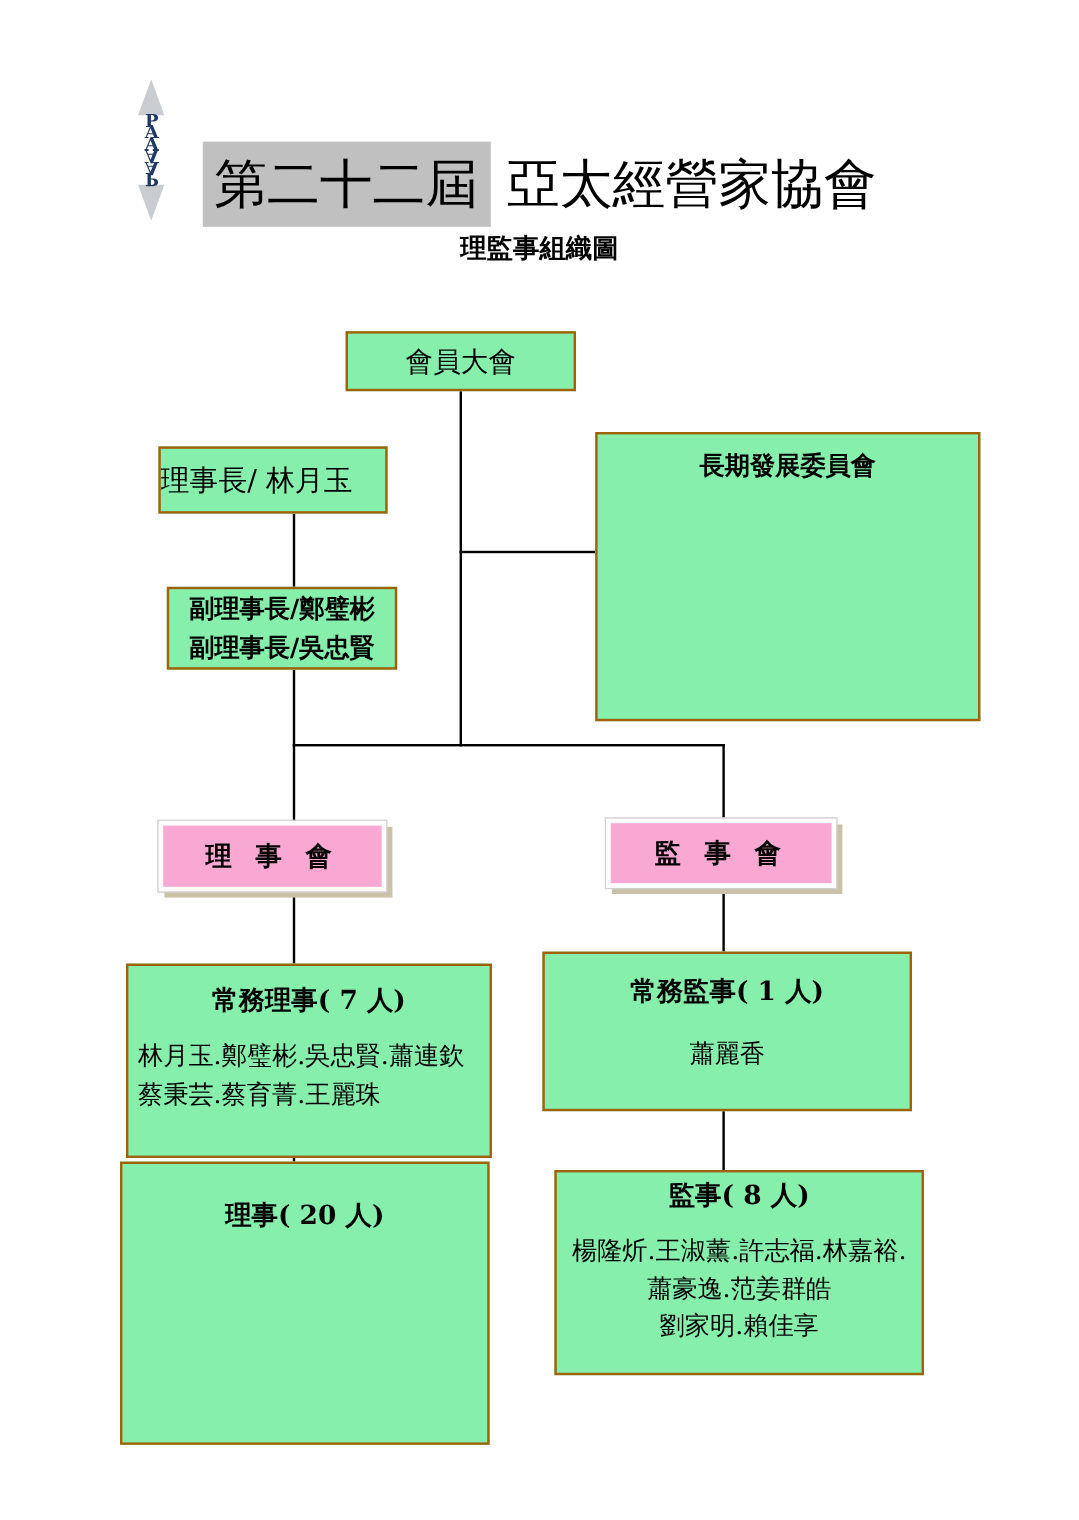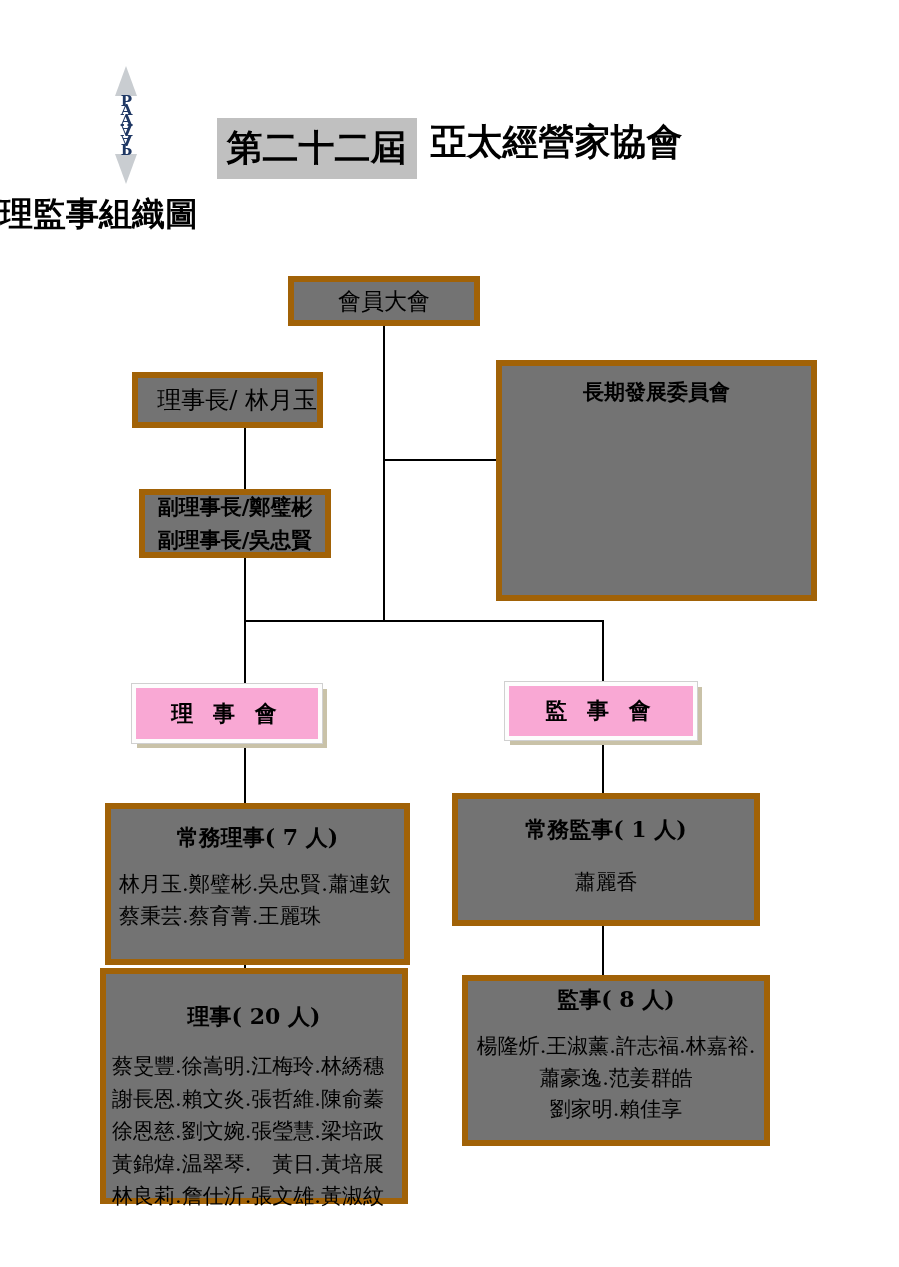--- a/index.html
+++ b/index.html
@@ -17,33 +17,33 @@
   .tri{width:0;height:0;}
   .tri.up{border-left:11px solid transparent;border-right:11px solid transparent;border-bottom:30px solid #c9cdd1;}
   .tri.down{border-left:11px solid transparent;border-right:11px solid transparent;border-top:30px solid #c9cdd1;}
   .mono{display:flex;flex-direction:column;align-items:center;color:#1f3864;
         font-family:"DejaVu Serif",serif;font-weight:bold;font-size:15px;line-height:0.62;
         letter-spacing:-1px;margin:1px 0;}
   .mono .half{display:flex;flex-direction:column;align-items:center;}
   .mono .half span{display:block;}
   .mono .half.flip{transform:scaleY(-1);}
   
-  .title-row{position:absolute;left:0;right:0;top:118px;display:flex;justify-content:center;gap:14px;
-             font-family:"DejaVu Sans","Liberation Sans",sans-serif;font-weight:bold;font-size:36px;}
+  .title-row{position:absolute;left:0;right:0;top:118px;display:flex;justify-content:center;align-items:center;gap:14px;
+             font-family:"DejaVu Sans","Liberation Sans",sans-serif;font-weight:normal;font-size:44px;}
   .hl{background:#c0c0c0;padding:6px 10px;}
-  .subtitle{position:absolute;left:0;right:0;top:192px;text-align:left;
-            font-family:"DejaVu Sans","Liberation Sans",sans-serif;font-weight:bold;font-size:33px;}
+  .subtitle{position:absolute;left:0;right:0;top:192px;text-align:center;
+            font-family:"DejaVu Sans","Liberation Sans",sans-serif;font-weight:bold;font-size:22px;}
   
-  .node{position:absolute;border:6px solid #a16207;background:#737373;box-sizing:border-box;}
+  .node{position:absolute;border:2px solid #a16207;background:#86efac;box-sizing:border-box;}
   .node .hdr{text-align:center;font-weight:bold;font-size:22px;}
   .lines{white-space:pre-line;font-size:21px;line-height:1.5;}
   .center{text-align:center;}
   
   .n-assembly{left:288px;top:276px;width:192px;height:50px;display:flex;align-items:center;justify-content:center;font-size:23px;}
-  .n-chairman{left:132px;top:372px;width:191px;height:56px;display:flex;align-items:center;justify-content:flex-end;font-size:24px;}
+  .n-chairman{left:132px;top:372px;width:191px;height:56px;display:flex;align-items:center;justify-content:flex-start;font-size:24px;}
   .n-committee{left:496px;top:360px;width:321px;height:241px;padding:12px 12px 0 12px;}
   .n-committee .hdr{font-size:21px;margin-bottom:4px;text-align:center;}
   .n-committee .lines{font-size:21px;line-height:1.36;}
   .n-vice{left:139px;top:489px;width:192px;height:69px;display:flex;align-items:center;justify-content:center;}
   .n-vice .lines{font-weight:bold;font-size:21px;line-height:1.55;text-align:left;}
   .n-standing-dir{left:105px;top:803px;width:305px;height:162px;padding-top:14px;}
   .n-standing-dir .lines{padding:16px 0 0 8px;}
   .n-standing-sup{left:452px;top:793px;width:308px;height:133px;padding-top:16px;}
   .n-standing-sup .lines{padding-top:22px;}
   .n-directors{left:100px;top:968px;width:308px;height:236px;padding-top:28px;}
@@ -130,25 +130,20 @@
 蔡秉芸.蔡育菁.王麗珠</div>
   </div>
 
   <div class="node n-standing-sup">
     <div class="hdr">常務監事( 1 人)</div>
     <div class="lines center">蕭麗香</div>
   </div>
 
   <div class="node n-directors">
     <div class="hdr">理事( 20 人)</div>
-    <div class="lines">蔡旻豐.徐嵩明.江梅玲.林綉穗
-謝長恩.賴文炎.張哲維.陳俞蓁
-徐恩慈.劉文婉.張瑩慧.梁培政
-黃錦煒.温翠琴.　黃日.黃培展
-林良莉.詹仕沂.張文雄.黃淑紋</div>
   </div>
 
   <div class="node n-supervisors">
     <div class="hdr">監事( 8 人)</div>
     <div class="lines center">楊隆炘.王淑薰.許志福.林嘉裕.
 蕭豪逸.范姜群皓
 劉家明.賴佳享</div>
   </div>
 
 </div>

